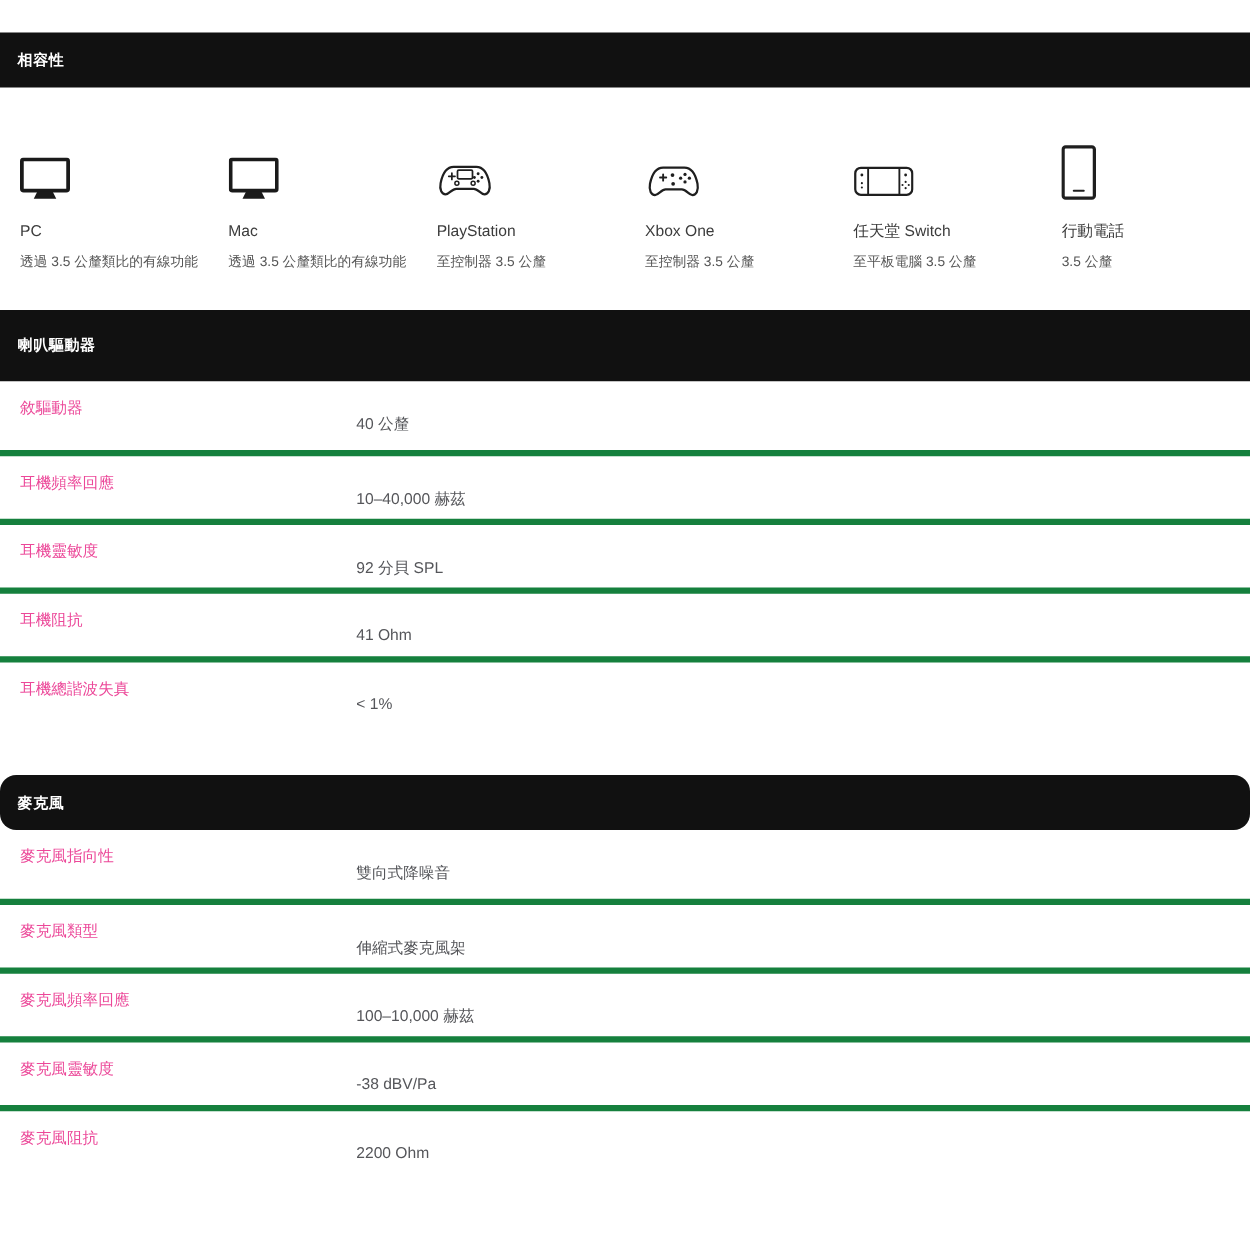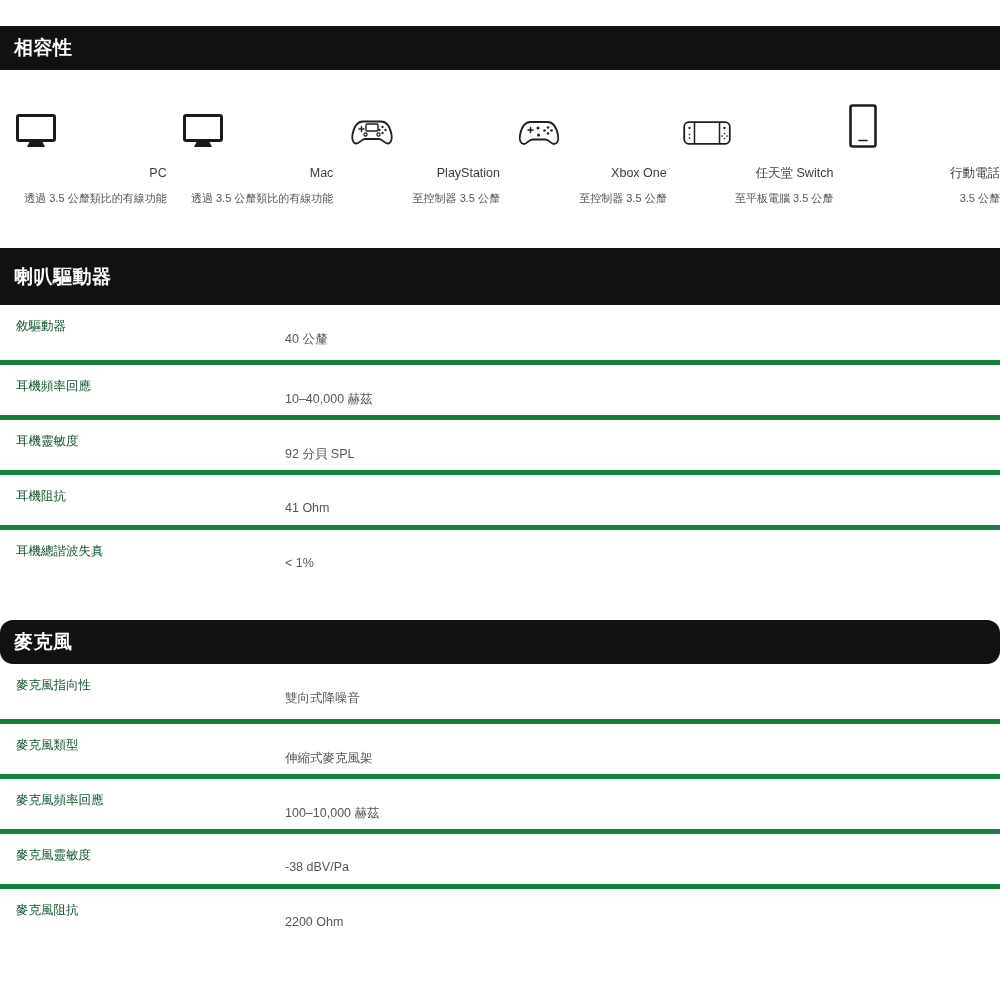--- a/index.html
+++ b/index.html
@@ -14,43 +14,42 @@
     overflow: hidden;
   }
 
   .page { width: 1000px; height: 1000px; position: relative; }
 
   
   .section-bar {
     width: 100%;
     background: #111111;
     color: #ffffff;
-    font-size: 19px;
+    font-size: 12px;
     font-weight: bold;
     letter-spacing: 0.5px;
     display: flex;
     align-items: center;
     padding-left: 14px;
   }
   .section-bar.compat   { height: 44px; margin-top: 26px; }
   .section-bar.speaker  { height: 57px; margin-top: 0; }
   .section-bar.mic      { height: 44px; margin-top: 0; border-radius: 13px; }
 
   
   .compat-strip {
     display: flex;
     width: 100%;
     padding: 0 0 0 0;
     height: 170px;
   }
   .compat-item {
     width: 178px;
-    padding-top: 32px;
+    padding-top: 44px;
     padding-left: 16px;
-    text-align: right;
   }
   .compat-icon {
     height: 46px;
     display: flex;
     align-items: flex-end;
     margin-bottom: 18px;
   }
   .compat-name {
     font-size: 12.5px;
     color: #3c3c3c;
@@ -72,21 +71,21 @@
     height: 55px;
     width: 100%;
     display: block;
   }
   .spec-row + .spec-row { border-top: 5px solid #15803d; }
   .spec-label {
     position: absolute;
     left: 16px;
     top: 13px;
     font-size: 12.5px;
-    color: #14532d;
+    color: #ec4899;
     white-space: nowrap;
   }
   .spec-value {
     position: absolute;
     left: 285px;
     top: 26px;
     font-size: 12.5px;
     color: #55565a;
     white-space: nowrap;
   }

